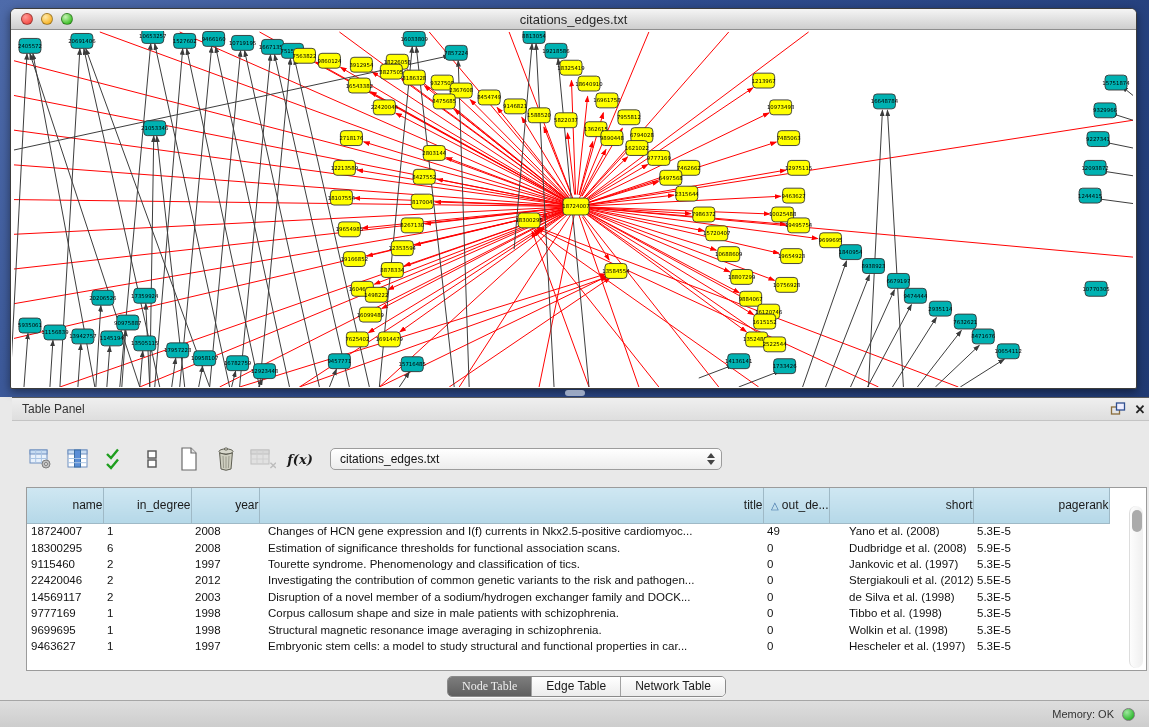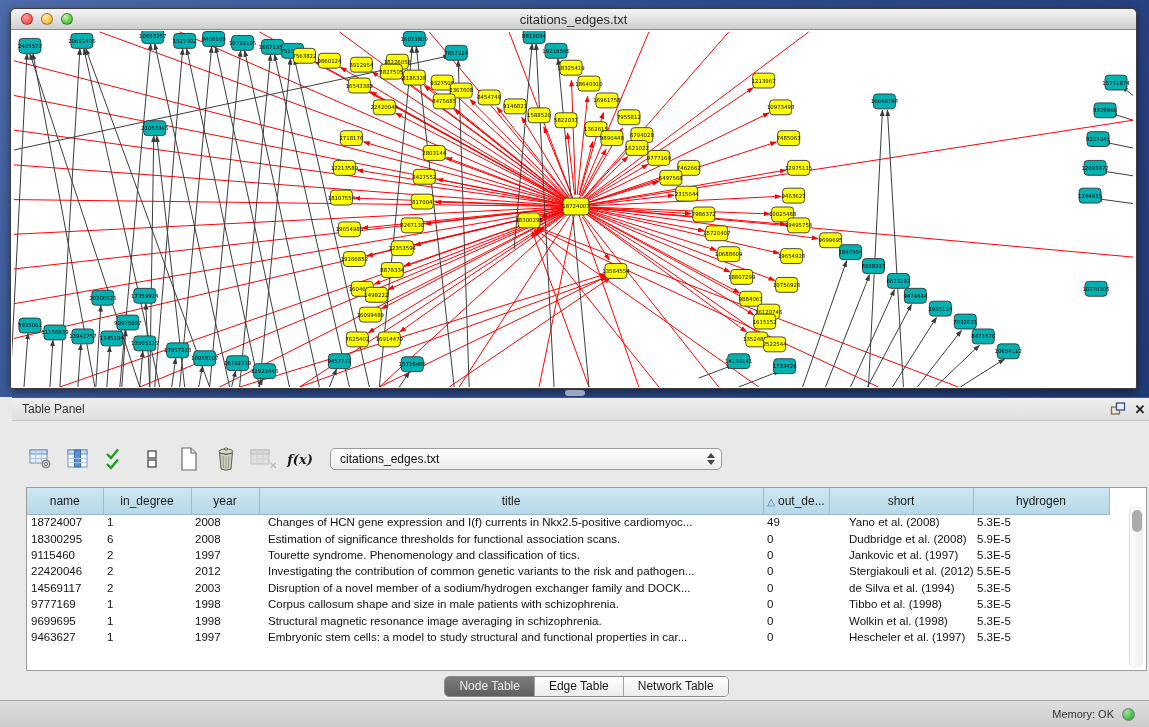--- a/index.html
+++ b/index.html
@@ -45,41 +45,41 @@
            background:linear-gradient(#ffffff,#ececec); display:flex; align-items:center; position:relative; }
   .combo .val { margin-left:9px; font-size:12px; color:#111; }
   .combo .steppers { position:absolute; right:6px; top:0; bottom:0; display:flex; flex-direction:column;
                      justify-content:center; gap:2px; }
   .combo .up { width:0; height:0; border-left:4px solid transparent; border-right:4px solid transparent; border-bottom:5px solid #444; }
   .combo .dn { width:0; height:0; border-left:4px solid transparent; border-right:4px solid transparent; border-top:5px solid #444; }
 
   .tablebox { position:absolute; top:89px; left:14px; width:1121px; height:184px;
               background:#fff; border:1px solid #9b9b9b; overflow:hidden; }
   table.grid { border-collapse:collapse; table-layout:fixed; width:1082px; }
-  table.grid th { height:26px; background:linear-gradient(#cfe7f2,#b5d8e8); border:1px solid #9fb9c6;
-                  border-top:none; font-size:12px; font-weight:normal; color:#1a1a1a; text-align:center;
+  table.grid th { height:35px; background:linear-gradient(#cfe7f2,#b5d8e8); border:1px solid #9fb9c6;
+                  border-top:none; font-size:12px; font-weight:normal; color:#1a1a1a; text-align:right;
                   overflow:hidden; white-space:nowrap; }
   table.grid th:first-child { border-left:none; }
   table.grid td { height:16.4px; font-size:11.5px; color:#111; white-space:nowrap; overflow:hidden;
                   padding:0 2px 0 4px; }
   table.grid td.c3 { padding-left:9px; }
   table.grid td.c5 { padding-left:20px; }
   .sortglyph { color:#3a6ea5; font-size:10px; margin-right:3px; }
   .vscroll { position:absolute; top:18px; right:3px; width:14px; bottom:2px;
              background:linear-gradient(90deg,#fdfdfd,#efefef); border-left:1px solid #ddd; border-radius:7px; }
   .vthumb { position:absolute; top:4px; left:2px; width:10px; height:22px; border-radius:5px; background:#ababab; }
 
   .tabsbar { position:absolute; top:273px; left:0; right:0; height:30px;
              display:flex; align-items:center; justify-content:center; }
   .segctl { display:flex; height:21px; border:1px solid #8a8a8a; border-radius:5px; overflow:hidden;
             box-shadow:0 1px 0 rgba(255,255,255,.7); }
   .seg { padding:0 14px; display:flex; align-items:center; font-size:12px; color:#1a1a1a;
          background:linear-gradient(#ffffff,#ececec); border-right:1px solid #a2a2a2; }
   .seg:last-child { border-right:none; }
-  .seg.selected { background:linear-gradient(#7d7d7d,#5f5f5f); color:#efefef; }
+  .seg.selected { background:linear-gradient(#7d7d7d,#5f5f5f); color:#efefef;font-family:Liberation Serif, serif; }
 
   
   .statusbar { position:absolute; left:0; bottom:0; width:1149px; height:27px;
                background:linear-gradient(#dedede,#cdcdcd); border-top:1px solid #a6a6a6;
                display:flex; align-items:center; justify-content:flex-end;margin-top:48px; }
   .statusbar .mem { font-size:11px; color:#333; margin-right:8px; }
   .memdot { width:13px; height:13px; border-radius:50%; margin-right:14px; border:1px solid #7b7b7b;
             background:radial-gradient(circle at 35% 30%, #9fe79f,#2eb82e 75%); }
 
   
@@ -809,21 +809,21 @@
             <col style="width:136px">
         </colgroup>
         <thead>
             <tr id="thead-row">
               <th>name</th>
               <th>in_degree</th>
               <th>year</th>
               <th>title</th>
               <th><span class="sortglyph">△</span>out_de...</th>
               <th>short</th>
-              <th>hydrogen</th>
+              <th>pagerank</th>
             </tr>
           </thead>
         <tbody id="tbody-rows">
             <tr>
               <td class="c0">18724007</td>
               <td class="c1">1</td>
               <td class="c2">2008</td>
               <td class="c3">Changes of HCN gene expression and I(f) currents in Nkx2.5-positive cardiomyoc...</td>
               <td class="c4">49</td>
               <td class="c5">Yano et al. (2008)</td>
@@ -855,21 +855,21 @@
               <td class="c4">0</td>
               <td class="c5">Stergiakouli et al. (2012)</td>
               <td class="c6">5.5E-5</td>
             </tr>
             <tr>
               <td class="c0">14569117</td>
               <td class="c1">2</td>
               <td class="c2">2003</td>
               <td class="c3">Disruption of a novel member of a sodium/hydrogen exchanger family and DOCK...</td>
               <td class="c4">0</td>
-              <td class="c5">de Silva et al. (1994)</td>
+              <td class="c5">de Silva et al. (1998)</td>
               <td class="c6">5.3E-5</td>
             </tr>
             <tr>
               <td class="c0">9777169</td>
               <td class="c1">1</td>
               <td class="c2">1998</td>
               <td class="c3">Corpus callosum shape and size in male patients with schizophrenia.</td>
               <td class="c4">0</td>
               <td class="c5">Tibbo et al. (1998)</td>
               <td class="c6">5.3E-5</td>

